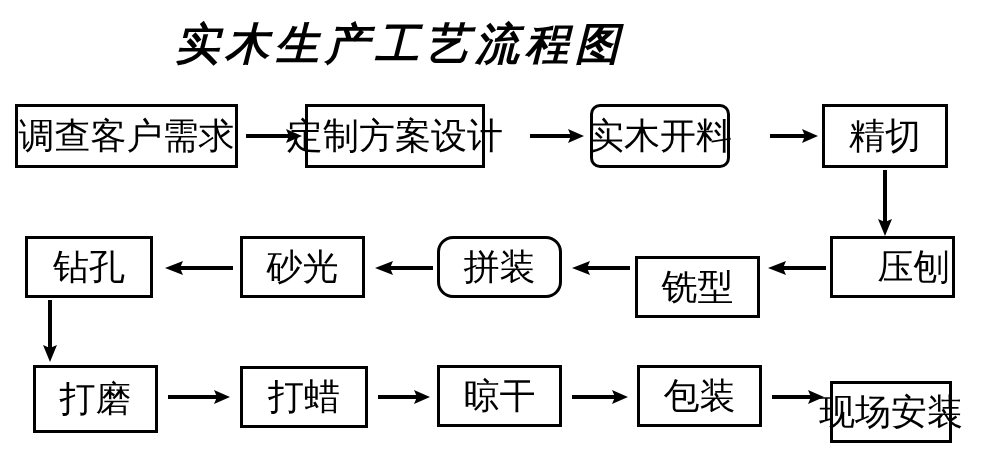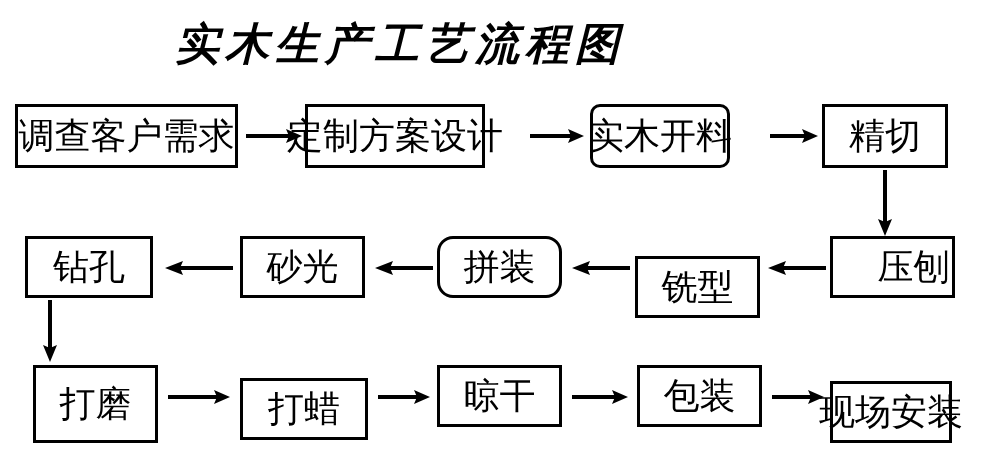--- a/index.html
+++ b/index.html
@@ -146,30 +146,30 @@
 
   <div class="node" style="left:25px;  top:236px; width:128px; height:62px;">钻孔</div>
 
   <div class="arrow" style="left:40px; top:300px;">
     <svg width="20" height="62" viewBox="0 0 20 62">
       <line x1="10" y1="0" x2="10" y2="48"></line>
       <polygon points="10,62 3,45 10,48 17,45"></polygon>
     </svg>
   </div>
 
-  <div class="node" style="left:33px;  top:365px; width:125px; height:78px;">打磨</div>
+  <div class="node" style="left:33px;  top:365px; width:125px; height:68px;">打磨</div>
 
   <div class="arrow" style="left:168px; top:387px;">
     <svg width="62" height="20" viewBox="0 0 62 20">
       <line x1="0" y1="10" x2="50" y2="10"></line>
       <polygon points="62,10 46,3 49,10 46,17"></polygon>
     </svg>
   </div>
 
-  <div class="node" style="left:240px; top:378px; width:128px; height:62px;">打蜡</div>
+  <div class="node" style="left:240px; top:366px; width:128px; height:62px;">打蜡</div>
 
   <div class="arrow" style="left:378px; top:387px;">
     <svg width="52" height="20" viewBox="0 0 52 20">
       <line x1="0" y1="10" x2="40" y2="10"></line>
       <polygon points="52,10 36,3 39,10 36,17"></polygon>
     </svg>
   </div>
 
   <div class="node" style="left:437px; top:365px; width:125px; height:62px;">晾干</div>
 

